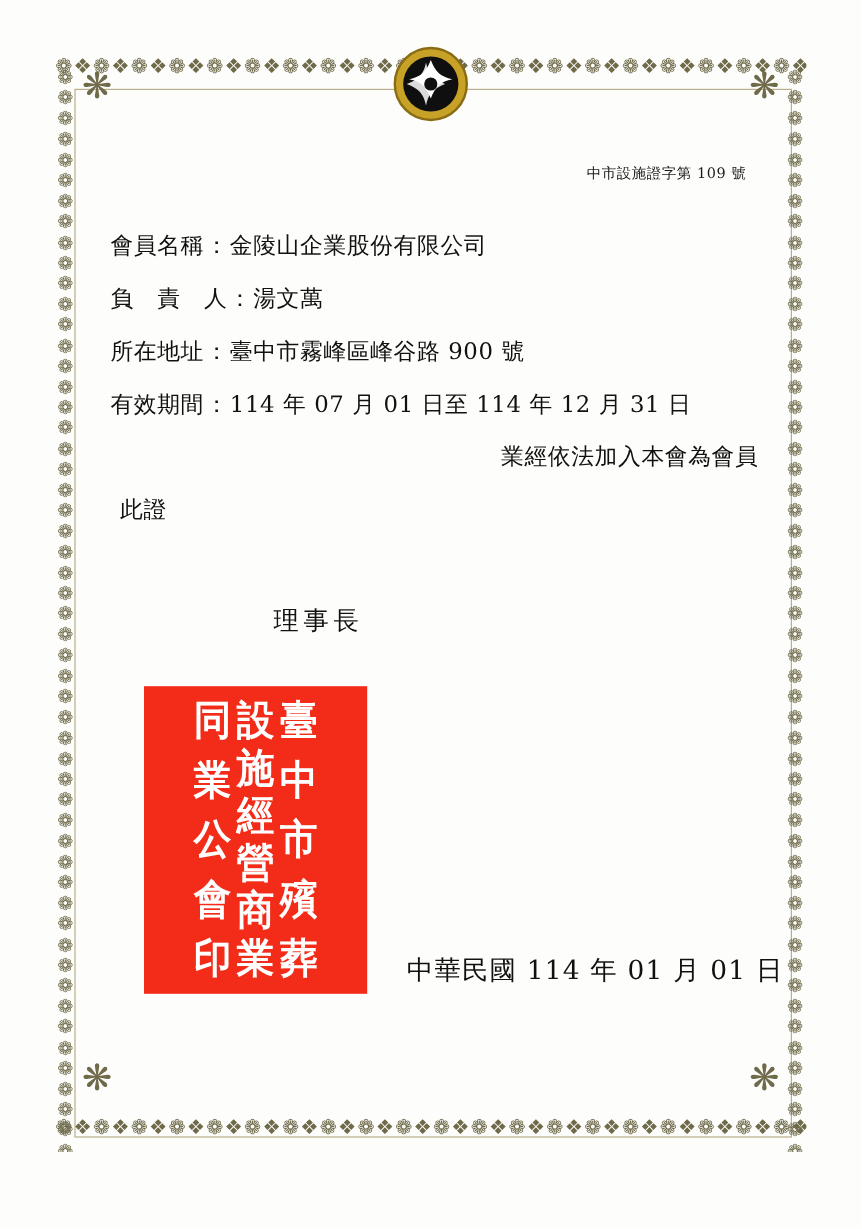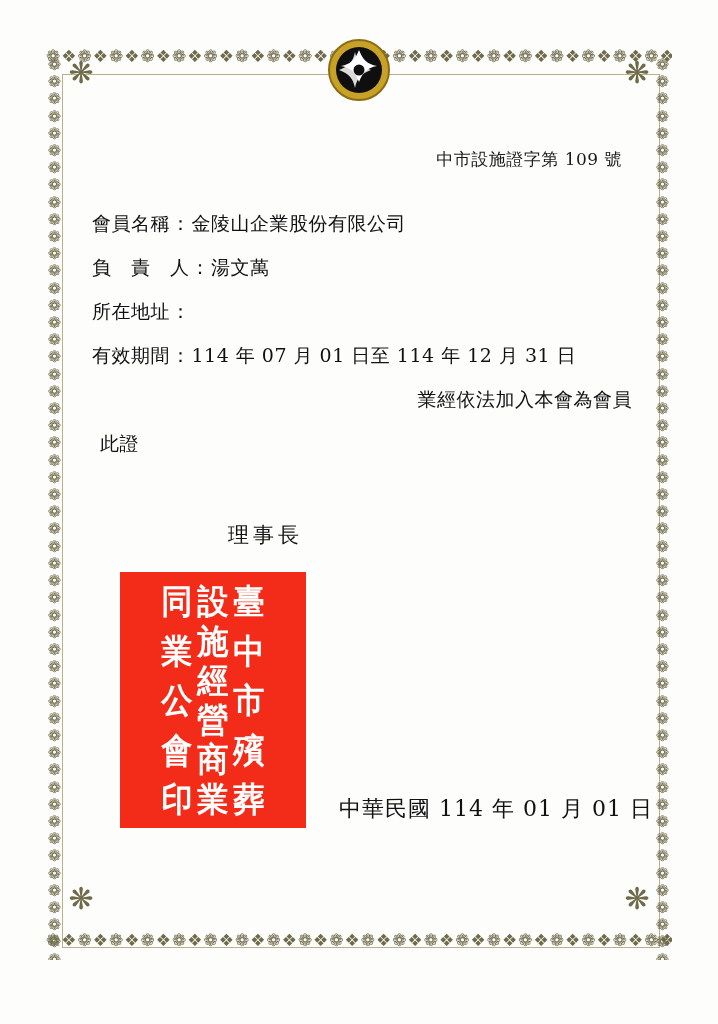--- a/index.html
+++ b/index.html
@@ -110,24 +110,24 @@
     font-size: 26px;
     font-weight: bold;
     letter-spacing: 1.5px;
     color: #101010;
     margin: 0;
     padding: 0 0 4px 0;
     white-space: nowrap;
   }
   .doc-number {
     text-align: right;
-    font-size: 17px;
+    font-size: 12px;
     color: #1a1a1a;
     padding-right: 10px;
-    margin-top: 16px;
+    margin-top: 4px;
     letter-spacing: 0.5px;
   }
 
   .fields {
     margin-top: 30px;
   }
   .field-row {
     display: flex;
     align-items: flex-start;
     font-size: 19px;
@@ -387,20 +387,21 @@
 
       <div class="field-row">
         <span class="field-label">負　責　人</span>
         <span class="field-colon">：</span>
         <span class="field-value">湯文萬</span>
       </div>
 
       <div class="field-row">
         <span class="field-label">所在地址</span>
         <span class="field-colon">：</span>
+        <span class="field-value">臺中市霧峰區峰谷路 900 號</span>
       </div>
 
       <div class="field-row">
         <span class="field-label">有效期間</span>
         <span class="field-colon">：</span>
         <span class="field-value">114 年 07 月 01 日至 114 年 12 月 31 日</span>
       </div>
 
       <div class="statement">業經依法加入本會為會員</div>
       <div class="closing">此證</div>

